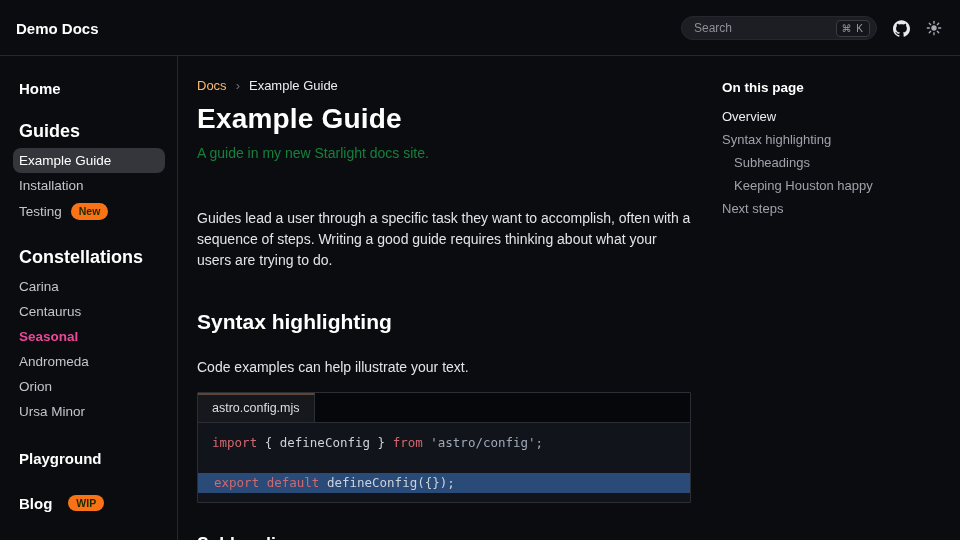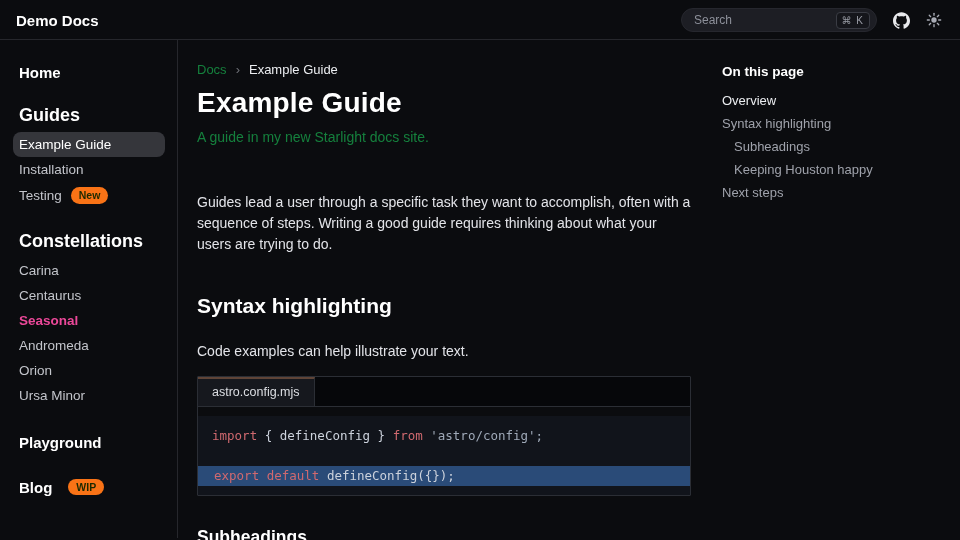--- a/index.html
+++ b/index.html
@@ -4,21 +4,21 @@
 <style>
   * { margin: 0; padding: 0; box-sizing: border-box; }
   html, body { width: 960px; height: 540px; overflow: hidden; }
   body {
     background: #0b0c0f;
     color: #f2f3f5;
     font-family: "Liberation Sans", "DejaVu Sans", sans-serif;
   }
   
   .header {
-    height: 40px;
+    height: 56px;
     display: flex;
     align-items: center;
     justify-content: space-between;
     padding: 1px 18px 0 16px;
     border-bottom: 1px solid #26272c;
     background: #0b0c0f;
   }
   .site-title { font-size: 15px; font-weight: bold; color: #ffffff; }
   .header-right { display: flex; align-items: center; gap: 16px; justify-content: space-between; }
   .search-pill {
@@ -70,40 +70,40 @@
   }
   .side-top-wrap { margin-top: 24px; display: flex; align-items: center; gap: 10px; }
   .side-top-wrap .side-top-link { margin-bottom: 0; }
   
   .main {
     flex: 0 0 513px; width: 513px;
     padding: 22px 0 0 19px;
   }
   .content { width: 494px; }
   .breadcrumb { display: flex; align-items: center; gap: 9px; font-size: 13px; }
-  .breadcrumb a { color: #15803d; text-decoration: none; cursor: pointer; }
+  .breadcrumb a { color: #fdba74; text-decoration: none; cursor: pointer; }
   .breadcrumb .crumb-sep { color: #6e7077; font-size: 13px; }
   .breadcrumb .crumb-current { color: #eceef1; }
   h1.page-title { font-size: 28px; font-weight: bold; color: #ffffff; margin-top: 10px; letter-spacing: 0.2px; }
   .page-subtitle { font-size: 14px; color: #15803d; margin-top: 10px; }
   .intro { font-size: 14px; line-height: 21px; color: #e3e4e9; margin-top: 47px; }
   h2.section-heading { font-size: 21px; font-weight: bold; color: #ffffff; margin-top: 39px; }
   .section-intro { font-size: 14px; color: #e3e4e9; margin-top: 25px; }
   
   .code-frame { margin-top: 17px; border: 1px solid #2b2e35; border-radius: 1px; }
   .code-tabs { display: flex; background: #06070a; border-bottom: 1px solid #2b2e35; }
   .code-tab {
     font-size: 12.5px; color: #dcdee3;
     background: #16181e;
     border-top: 2px solid #5f4437;
     border-right: 1px solid #2b2e35;
     padding: 6px 14px 7px 14px;
     cursor: pointer;
   }
-  .code-body { background: #11141b; padding: 10px 0 9px 0; font-family: "DejaVu Sans Mono", "Liberation Mono", monospace; font-size: 12.5px; line-height: 20px; color: #ccd2dc; margin-top: 9px; }
+  .code-body { background: #11141b; padding: 10px 0 9px 0; font-family: "DejaVu Sans Mono", "Liberation Mono", monospace; font-size: 12.5px; line-height: 20px; color: #ccd2dc; }
   .code-line { white-space: pre; padding: 0 14px; }
   .code-line.hl { background: #2a4b78; padding-left: 16px; }
   .tok-kw { color: #d0696f; }
   .tok-str { color: #9fa9b8; }
   
   h3.sub-heading { font-size: 17.5px; font-weight: bold; color: #ffffff; margin-top: 31px; }
   
   .toc {
     flex: 1;
     padding: 24px 16px 0 31px;

